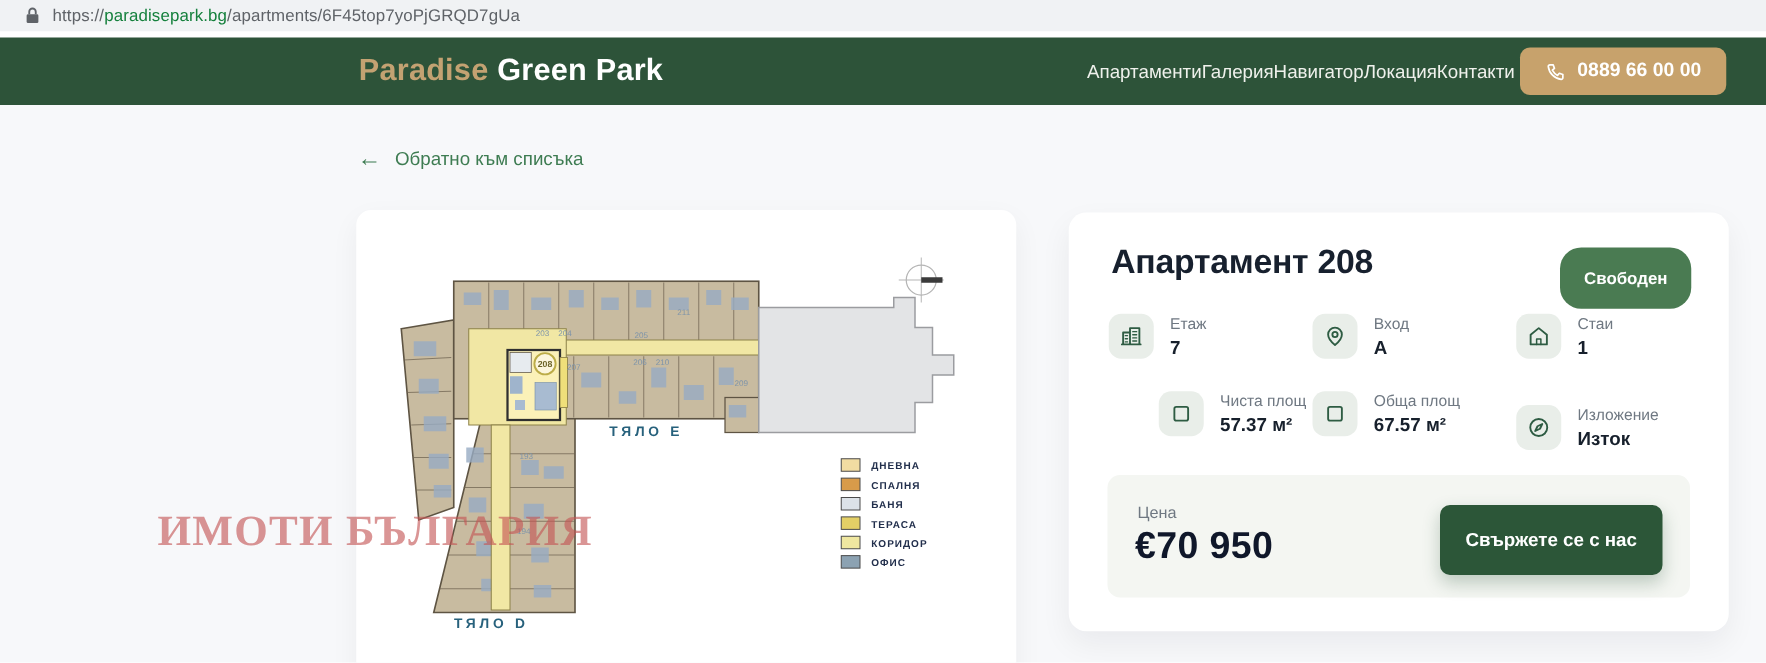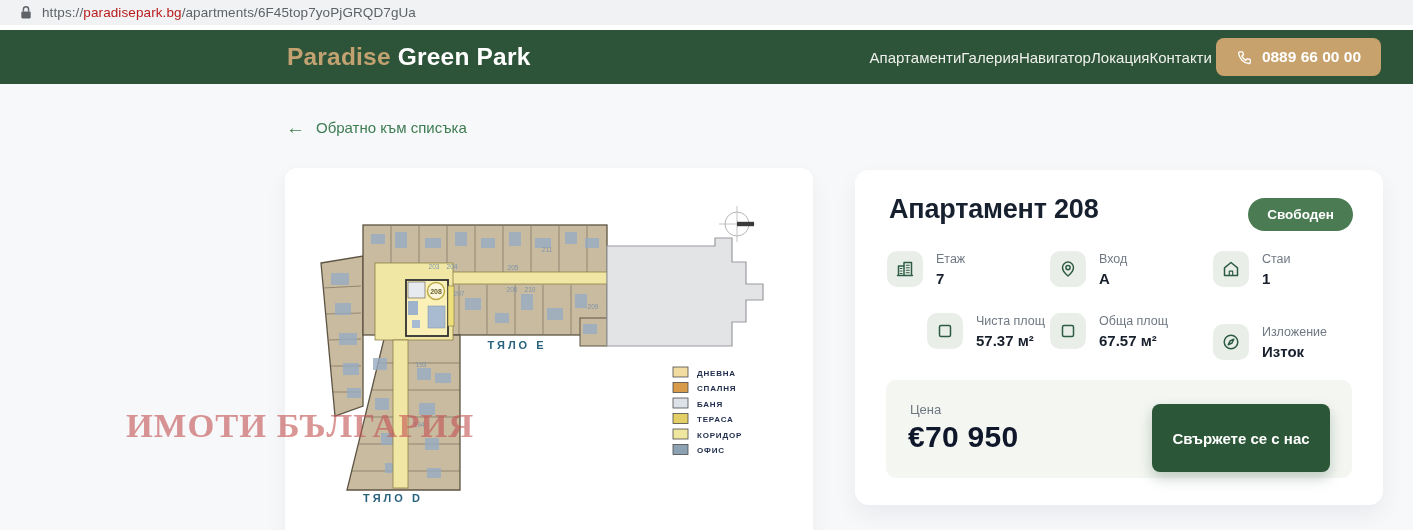--- a/index.html
+++ b/index.html
@@ -3,21 +3,21 @@
 <meta charset="utf-8">
 <style>
   * { margin:0; padding:0; box-sizing:border-box; }
   body { font-family:"Liberation Sans","DejaVu Sans",sans-serif; background:#ffffff; }
   .screen { position:relative; width:1413px; height:530px; background:#ffffff; overflow:hidden; }
 
   
   .browser-bar { position:absolute; top:0; left:0; width:1413px; height:25px; background:#F0F2F4; display:flex; align-items:center; }
   .lock { margin-left:20px; display:flex; }
   .url { margin-left:10px; font-size:13.5px; color:#5F6368; letter-spacing:.1px; white-space:nowrap; }
-  .url .domain { color:#b91c1c; font-weight:500; }
+  .url .domain { color:#15803d; font-weight:500; }
 
   
   .site-header { position:absolute; top:30px; left:0; width:1413px; height:54px; background:#2D5339; display:flex; align-items:center; }
   .logo { position:absolute; left:287px; top:0; height:54px; display:flex; align-items:center; font-size:24.5px; font-weight:800; letter-spacing:.2px; }
   .logo .p1 { color:#C3A272; margin-right:7px; }
   .logo .p2 { color:#FFFFFF; }
   .nav { position:absolute; right:32px; top:0; height:54px; display:flex; align-items:center; }
   .nav-item { color:#EFF1EC; font-size:15px; cursor:pointer; white-space:nowrap; }
   .phone-btn { margin-left:4px; height:38px; padding:0 20px; background:#C7A26C; border-radius:8px; display:flex; align-items:center; gap:9px; color:#FFFFFF; font-size:15.5px; font-weight:700; cursor:pointer; }
 
@@ -27,32 +27,32 @@
   
   .back-link { position:absolute; top:118px; left:286px; display:flex; align-items:center; gap:11px; color:#3E7C52; font-size:15px; cursor:pointer; z-index:2; }
   .back-link .arrow { font-size:19px; line-height:1; }
 
   
   .plan-card { position:absolute; top:168px; left:285px; width:528px; height:400px; background:#FFFFFF; border-radius:12px; box-shadow:0 8px 22px rgba(16,24,40,.05); z-index:1; }
 
   
   .details-card { position:absolute; top:170px; left:855px; width:528px; height:335px; background:#FFFFFF; border-radius:14px; box-shadow:0 10px 25px rgba(16,24,40,.06); z-index:1; }
   .apt-title { position:absolute; top:24px; left:34px; font-size:27px; font-weight:800; color:#17202E; letter-spacing:-.2px; }
-  .status-badge { position:absolute; top:28px; right:30px; height:33px; padding:0 19px; background:#4A7B52; border-radius:17px; color:#FFFFFF; font-size:13.5px; font-weight:600; display:flex; align-items:center; }
+  .status-badge { position:absolute; top:28px; right:30px; height:49px; padding:0 19px; background:#4A7B52; border-radius:17px; color:#FFFFFF; font-size:13.5px; font-weight:600; display:flex; align-items:center; }
   .detail-item { position:absolute; display:flex; align-items:flex-end; gap:13px; }
   .icon-tile { width:36px; height:36px; background:#E9EEE9; border-radius:10px; display:flex; align-items:center; justify-content:center; flex-shrink:0; }
   .detail-text .lbl { font-size:12.5px; color:#6F7882; line-height:1.25; }
   .detail-text .val { font-size:15px; font-weight:700; color:#17202C; margin-top:2px; }
   .d0 { left:32px;  top:81px; }  .d1 { left:195px; top:81px; }  .d2 { left:358px; top:81px; }
   .d3 { left:32px;  top:143px;padding-left:40px; } .d4 { left:195px; top:143px; } .d5 { left:358px; top:143px;margin-top:11px; }
 
   .price-box { position:absolute; left:31px; top:210px; width:466px; height:98px; background:#F4F6F2; border-radius:10px; }
   .price-label { position:absolute; left:24px; top:22px; font-size:13px; color:#6F7882; }
   .price-value { position:absolute; left:22px; top:40px; font-size:30px; font-weight:800; color:#0f172a; letter-spacing:.3px; }
-  .cta-btn { position:absolute; right:22px; top:24px; width:178px; height:68px; background:#2C5638; border-radius:8px; color:#FFFFFF; font-size:15px; font-weight:700; display:flex; align-items:center; justify-content:center; cursor:pointer; box-shadow:0 6px 14px rgba(44,86,56,.28); }
+  .cta-btn { position:absolute; right:22px; top:24px; width:178px; height:56px; background:#2C5638; border-radius:8px; color:#FFFFFF; font-size:15px; font-weight:700; display:flex; align-items:center; justify-content:center; cursor:pointer; box-shadow:0 6px 14px rgba(44,86,56,.28); }
 
   
   .watermark { position:absolute; top:406px; left:126px; font-size:34.5px; font-weight:700; color:rgba(196,84,84,.62); letter-spacing:1px; z-index:3; white-space:nowrap;font-family:Liberation Serif, serif; }
 
   svg text { font-family:"Liberation Sans","DejaVu Sans",sans-serif; }
 </style>
 </head>
 <body>
 
 <div class="screen">

